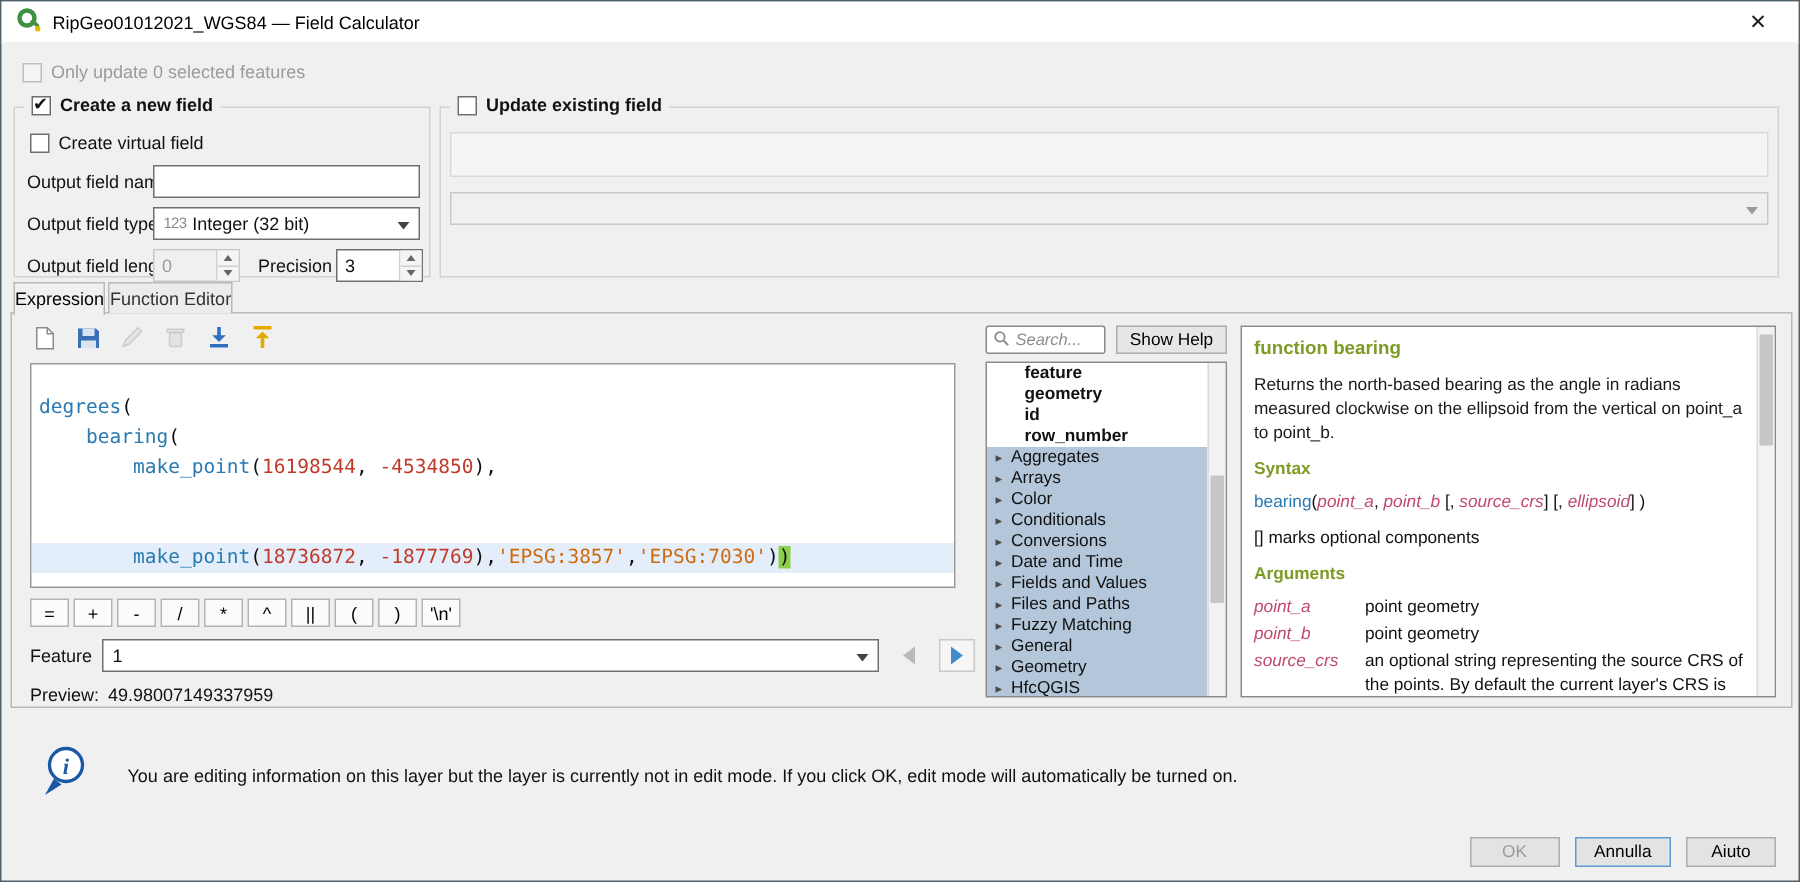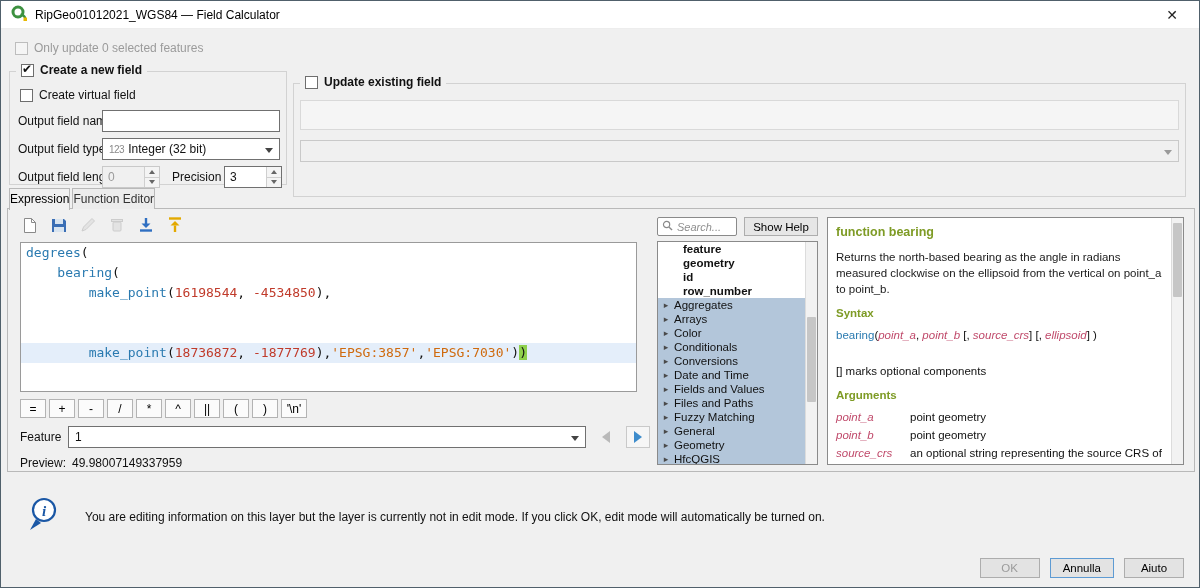--- a/index.html
+++ b/index.html
@@ -25,21 +25,21 @@
   
   .chk{display:inline-block;width:13px;height:13px;background:#fff;border:1px solid #6e6e6e;position:relative;flex:none;}
   .chk.checked::before{content:"✔";position:absolute;left:0;top:-3px;font-size:12px;color:#111;}
   .chk.disabled{border-color:#bdbdbd;background:#f5f5f5;}
   .disabled-text{color:#9b9b9b;}
   .only-update{position:absolute;left:14px;top:40px;display:flex;align-items:center;gap:6px;}
 
   
   .groupbox{position:absolute;border:1px solid #d2d2d2;}
   .gb-left{left:8px;top:70px;width:278px;height:114px;}
-  .gb-right{left:292px;top:82px;width:893px;height:114px;}
+  .gb-right{left:292px;top:70px;width:893px;height:114px;}
   .gb-label{position:absolute;left:6px;top:-9px;background:#f0f0f0;padding:0 5px;display:flex;align-items:center;gap:6px;font-weight:bold;}
   .cvf{position:absolute;left:10px;top:16px;display:flex;align-items:center;gap:6px;justify-content:center;}
   .form-label{position:absolute;left:8px;white-space:nowrap;}
   .text-input{position:absolute;border:1px solid #707070;background:#fff;font:inherit;padding:0 4px;}
   .combo{position:absolute;background:#fff;border:1px solid #707070;height:22px;display:flex;align-items:center;padding:0 20px 0 6px;white-space:nowrap;}
   .combo.disabled{background:#f0f0f0;border-color:#c9c9c9;}
   .tri-down{width:0;height:0;border-left:4px solid transparent;border-right:4px solid transparent;border-top:5px solid #444;}
   .combo .tri-down{position:absolute;right:6px;top:9px;}
   .combo.disabled .tri-down{border-top-color:#9a9a9a;}
   .type-prefix{color:#8a8a8a;margin-right:4px;font-size:10px;letter-spacing:-0.5px;}
@@ -58,21 +58,21 @@
   .tab.active{background:#f0f0f0;height:22px;color:#000;}
   .main-panel{position:absolute;left:6px;top:207px;width:1188px;height:264px;background:#f0f0f0;border:1px solid #b9b9b9;}
 
   
   .toolbar{position:absolute;left:10px;top:4px;display:flex;gap:5px;}
   .tool-btn{width:24px;height:24px;border:1px solid transparent;background:transparent;display:flex;align-items:center;justify-content:center;cursor:pointer;}
   .tool-btn.disabled{opacity:.55;}
 
   
   .code-area{position:absolute;left:12px;top:33px;width:617px;height:150px;background:#fff;border:1px solid #9a9a9a;overflow:hidden;}
-  .code-inner{font-family:"DejaVu Sans Mono","Liberation Mono",monospace;font-size:13px;line-height:20px;white-space:pre;padding-top:0;border-radius:14px;}
+  .code-inner{font-family:"DejaVu Sans Mono","Liberation Mono",monospace;font-size:13px;line-height:20px;white-space:pre;padding-top:19px;border-radius:14px;}
   .code-line{padding-left:5px;width:100%;}
   .code-line.hl{background:var(--selection-line);margin-top:40px;}
   .tk-fn{color:var(--code-function);}
   .tk-num{color:var(--code-number);}
   .tk-str{color:var(--code-string);}
   .tk-pl{color:#111;}
   .tk-brm{background:var(--bracket-match-bg);color:#111;}
   .tk-arg{color:var(--code-arg);font-style:italic;}
 
   
@@ -103,21 +103,21 @@
   .fn-group .tri{width:16px;text-align:center;color:#4a4a4a;font-size:9px;line-height:14px;}
   .vscroll{position:absolute;top:0;right:0;bottom:0;width:12px;background:#f2f2f2;border-left:1px solid #dcdcdc;}
   .vscroll .thumb{position:absolute;left:1px;right:1px;background:#c6c6c6;border-radius:1px;}
 
   
   .help-panel{position:absolute;left:819px;top:8px;width:357px;height:248px;background:#fff;border:1px solid #8a8a8a;overflow:hidden;font-size:11.5px;line-height:1.4;}
   .help-content{position:absolute;left:0;top:0;bottom:0;right:12px;padding:6px 8px;overflow:hidden;}
   .help-title{color:var(--help-heading);font-weight:bold;font-size:12.5px;margin-bottom:7px;}
   .help-desc{margin-bottom:8px;color:#1a1a1a;}
   .help-h{color:var(--help-heading);font-weight:bold;margin:8px 0 6px;}
-  .syntax-line{margin-bottom:20px;}
+  .syntax-line{margin-bottom:8px;}
   .optional-note{margin-bottom:4px;}
   .arg-row{display:grid;grid-template-columns:74px 1fr;margin-bottom:2px;}
   .arg-name{color:var(--code-arg);font-style:italic;}
 
   
   .footer-info{position:absolute;left:26px;top:495px;}
   .footer-msg{position:absolute;left:84px;top:509px;width:940px;}
   .dlg-buttons{position:absolute;right:15px;top:557px;display:flex;gap:10px;}
   .dlg-btn{min-width:60px;height:20px;border:1px solid #adadad;background:#e3e3e3;font:inherit;font-size:11.5px;padding:0 12px;cursor:pointer;}
   .dlg-btn.ok{color:#9b9b9b;}

